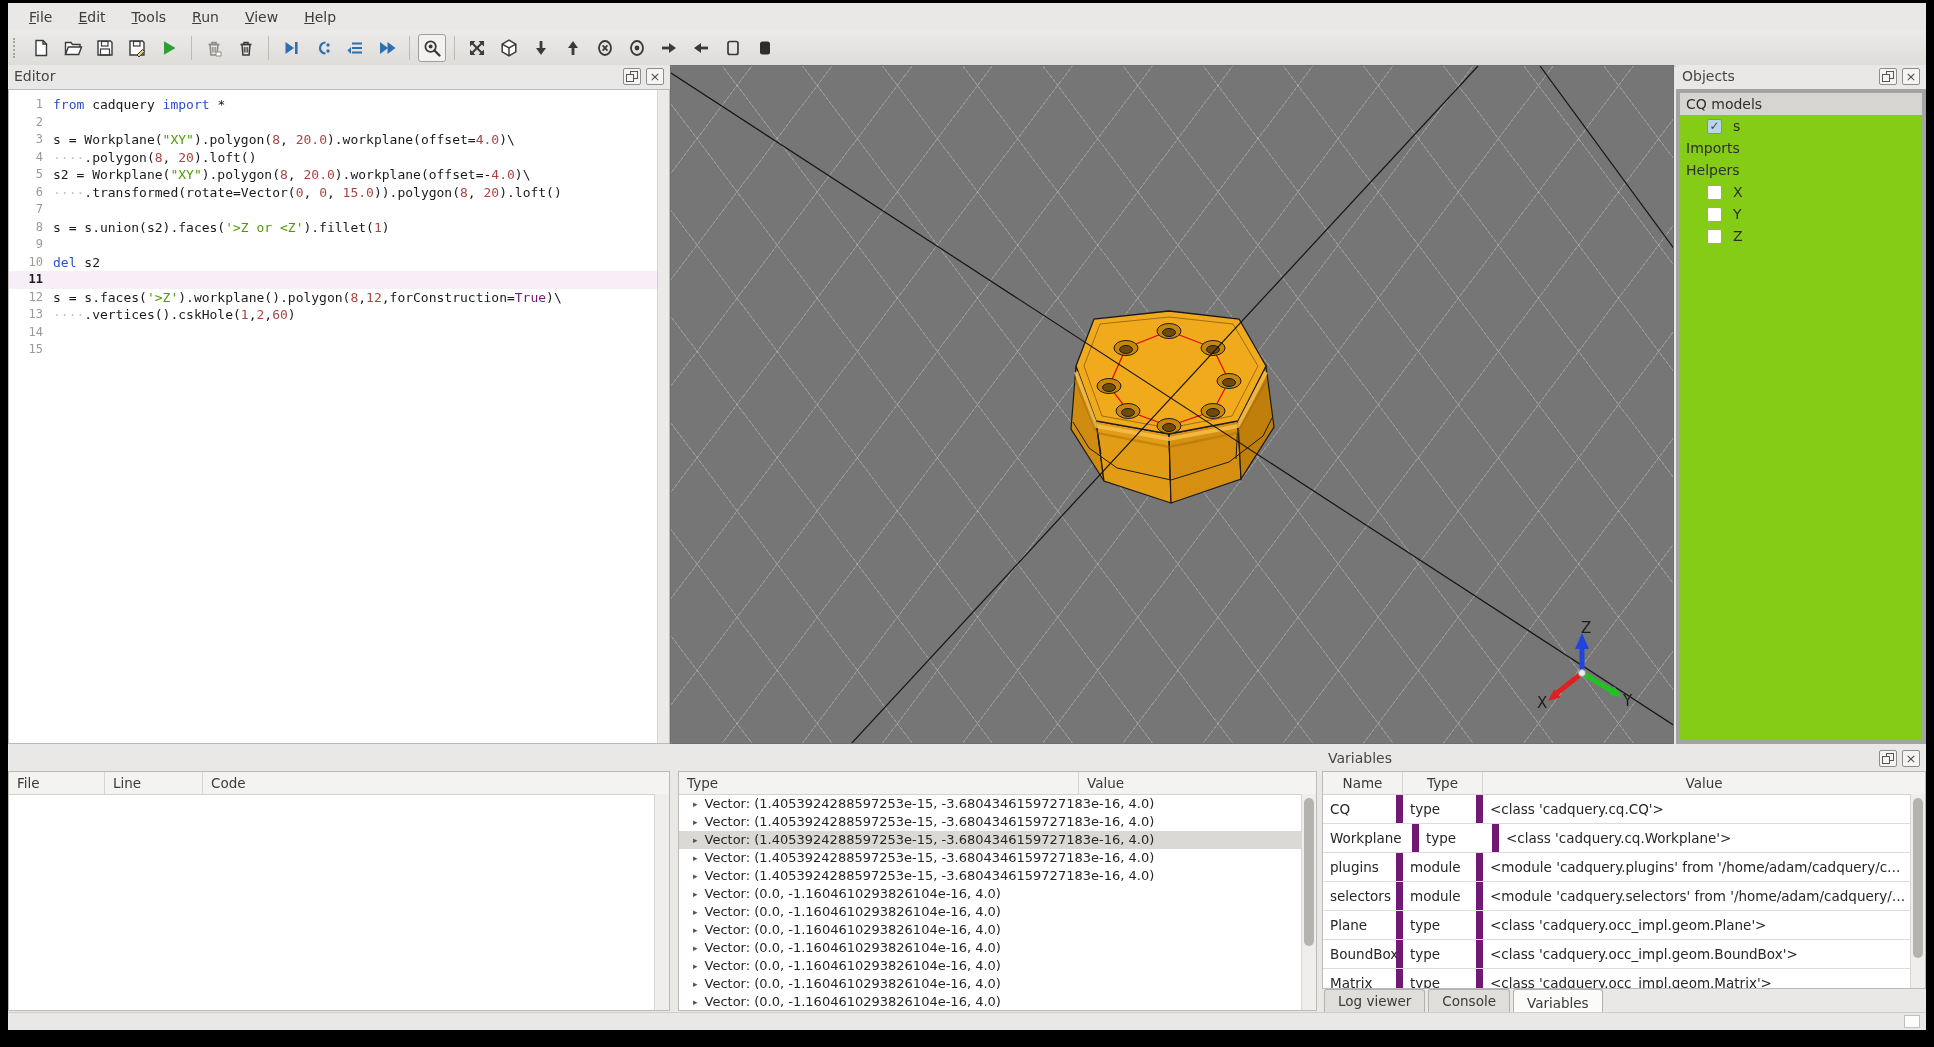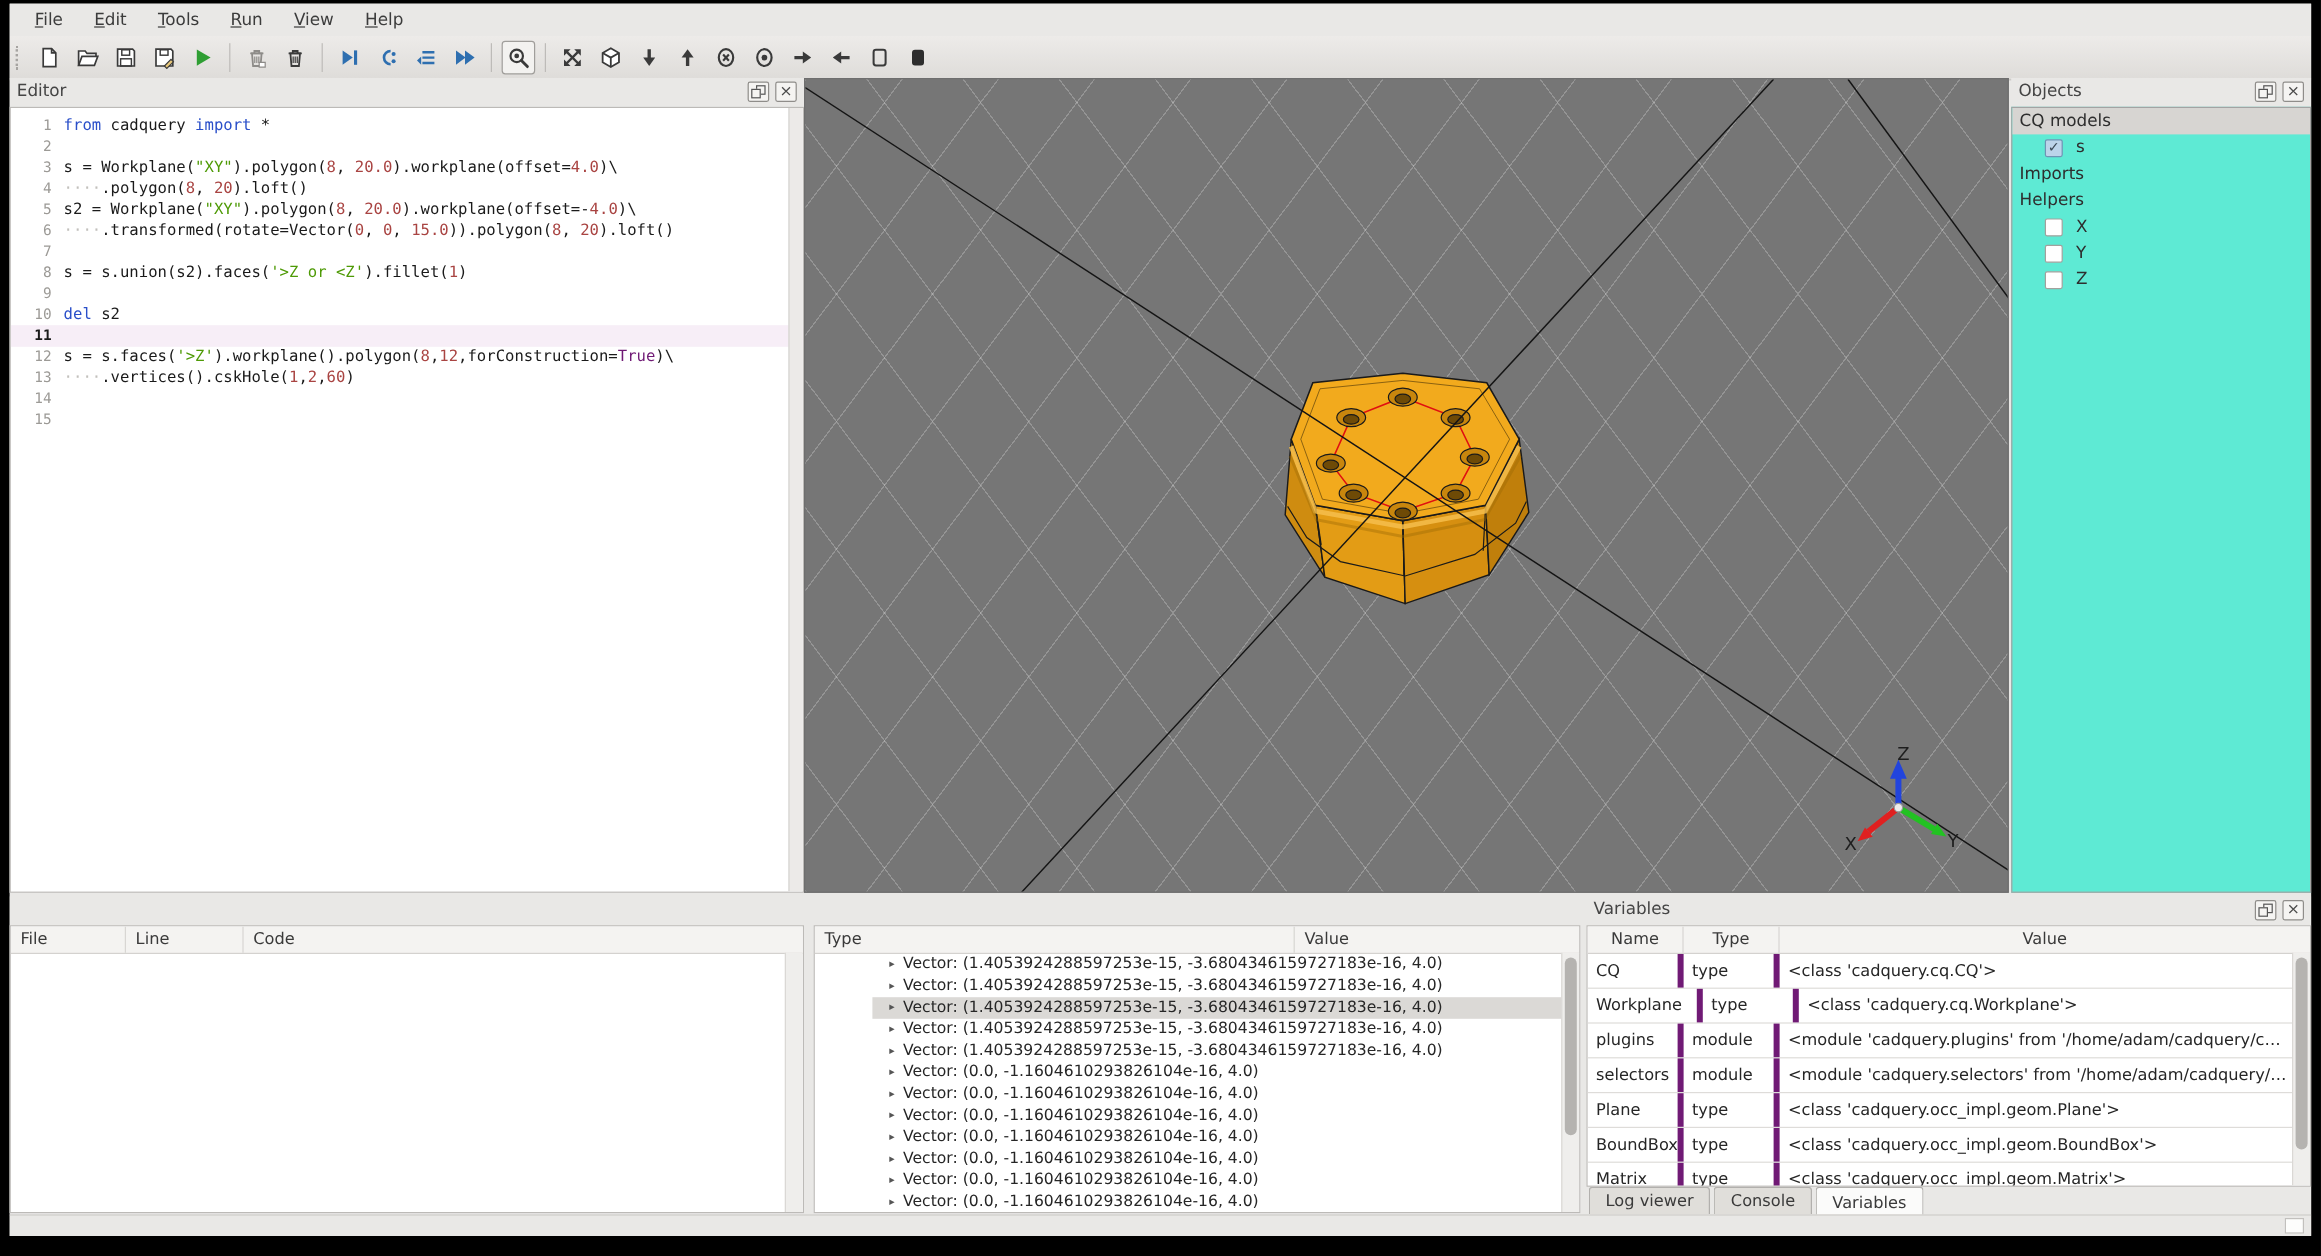--- a/index.html
+++ b/index.html
@@ -39,46 +39,46 @@
   
   .viewport{position:absolute;left:662px;top:62px;width:1004px;height:679px;box-sizing:border-box;border:1px solid #6e6e6e;background-color:#767676;
     background-image:repeating-linear-gradient(127deg,rgba(255,255,255,.22) 0px,rgba(255,255,255,.22) 1px,transparent 1px,transparent 64px),
                      repeating-linear-gradient(53deg,rgba(255,255,255,.22) 0px,rgba(255,255,255,.22) 1px,transparent 1px,transparent 64px);
     overflow:hidden;}
   .vp-abs{position:absolute;}
   .axis-label{position:absolute;color:#1e1e1e;font-size:15px;font-weight:500;}
 
   
   .objects-panel{left:1668px;top:62px;width:250px;height:679px;}
-  .obody{position:absolute;top:24px;left:0;right:0;bottom:0;background:#5eead4;border:1px solid #a3a3a3;box-sizing:border-box;}
+  .obody{position:absolute;top:24px;left:0;right:0;bottom:0;background:#84cc16;border:4px solid #a3a3a3;box-sizing:border-box;}
   .orow{height:22px;display:flex;align-items:center;font-size:14px;color:#2e2e2e;}
   .orow.group{background:#d7d5d2;padding-left:6px;}
   .orow.root{padding-left:6px;}
   .orow.item{padding-left:27px;}
   .cb{width:15px;height:15px;border:1px solid #a3a19d;border-radius:2px;background:#fff;margin-right:11px;display:flex;align-items:center;justify-content:center;font-size:12px;color:transparent;box-sizing:border-box;}
   .cb.checked{background:#bcd4ea;border-color:#6f94b4;color:#3b4a57;}
 
   
   .tbl{position:absolute;top:24px;left:0;right:0;bottom:0;background:#fff;border:1px solid #bcbab7;box-sizing:border-box;overflow:hidden;}
   .thead{display:flex;height:22px;background:#f4f3f1;border-bottom:1px solid #d4d2cf;font-size:13.5px;color:#3a3a3a;}
   .thc{display:flex;align-items:center;padding-left:8px;border-right:1px solid #d8d6d3;box-sizing:border-box;height:100%;}
   .thc.center{justify-content:center;padding-left:0;}
   .vsb{position:absolute;right:0;top:22px;bottom:0;width:14px;background:#efeeec;border-left:1px solid #dad8d5;}
   .vsb .thumb{position:absolute;left:2px;right:2px;border-radius:6px;background:#b5b3b0;}
 
   .traceback-panel{left:0;top:744px;width:662px;height:264px;}
   .inspector-panel{left:670px;top:744px;width:639px;height:264px;}
-  .irow{height:18px;line-height:18px;font-size:13px;color:#262626;padding-left:14px;white-space:nowrap;margin-left:48px;}
+  .irow{height:18px;line-height:18px;font-size:13px;color:#262626;padding-left:14px;white-space:nowrap;}
   .irow.sel{background:#dbd9d6;}
   .tri{color:#555;font-size:9px;margin-right:7px;vertical-align:1px;}
 
   .variables-panel{left:1314px;top:744px;width:604px;height:282px;}
   .var-table{position:absolute;top:24px;left:0;right:0;height:218px;background:#fff;border:1px solid #bcbab7;box-sizing:border-box;overflow:hidden;}
   .vrow{display:flex;height:28px;border-bottom:1px solid #dedcd9;font-size:13.5px;color:#262626;align-items:center;}
-  .vc{padding-left:7px;border-right:5px solid #701a75;box-sizing:border-box;height:100%;display:flex;align-items:center;overflow:hidden;white-space:nowrap;}
+  .vc{padding-left:7px;border-right:7px solid #701a75;box-sizing:border-box;height:100%;display:flex;align-items:center;overflow:hidden;white-space:nowrap;}
   .tabs{position:absolute;left:2px;top:242px;height:28px;display:flex;align-items:flex-start;}
   .tab{height:23px;padding:0 13px;font-size:13.5px;color:#3a3a3a;background:#e0deda;border:1px solid #b2b0ad;border-bottom:none;display:flex;align-items:center;margin-right:3px;border-radius:3px 3px 0 0;box-sizing:border-box;}
   .tab.active{background:#fbfbfa;height:27px;}
 
   .statusbar{position:absolute;left:0;top:1009px;width:100%;height:18px;background:#e9e8e6;border-top:1px solid #cfcdca;box-sizing:border-box;}
   .grip{position:absolute;right:6px;top:2px;width:16px;height:13px;background:#fdfdfc;border:1px solid #c2c0bd;box-sizing:border-box;}
 </style>
 </head>
 <body>
 

